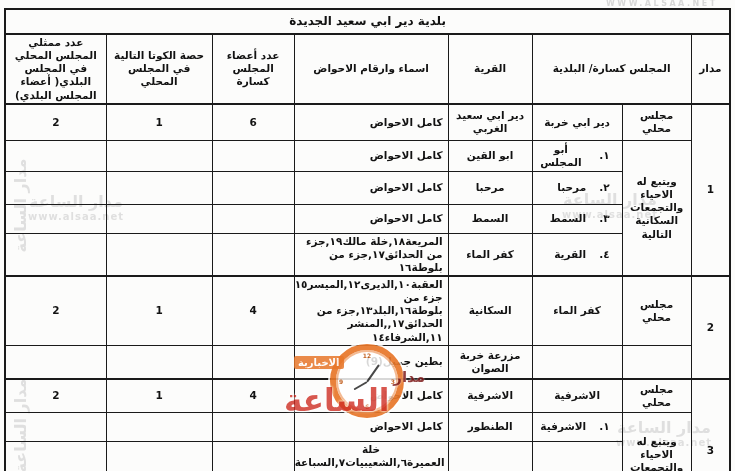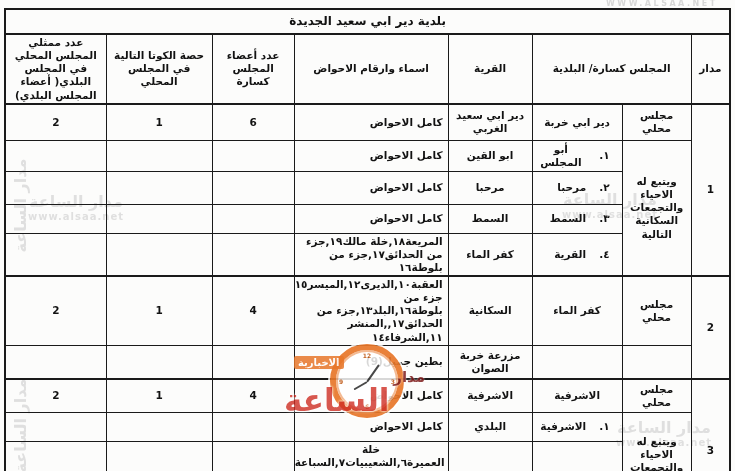--- a/index.html
+++ b/index.html
@@ -214,21 +214,21 @@
       <td>2</td>
     </tr>
     <tr class="h28">
       <td rowspan="2">ويتبع له الاحياء والتجمعات السكانية التالية</td>
       <td>
         <div class="numline">
           <span>١.</span>
           <span>الاشرفية</span>
         </div>
       </td>
-      <td>البلدي</td>
+      <td>الطنطور</td>
       <td class="ar">كامل الاحواض</td>
       <td></td>
           <td></td>
           <td></td>
     </tr>
     <tr class="h68">
       <td>
         
       </td>
       <td>كفر الماء</td>

